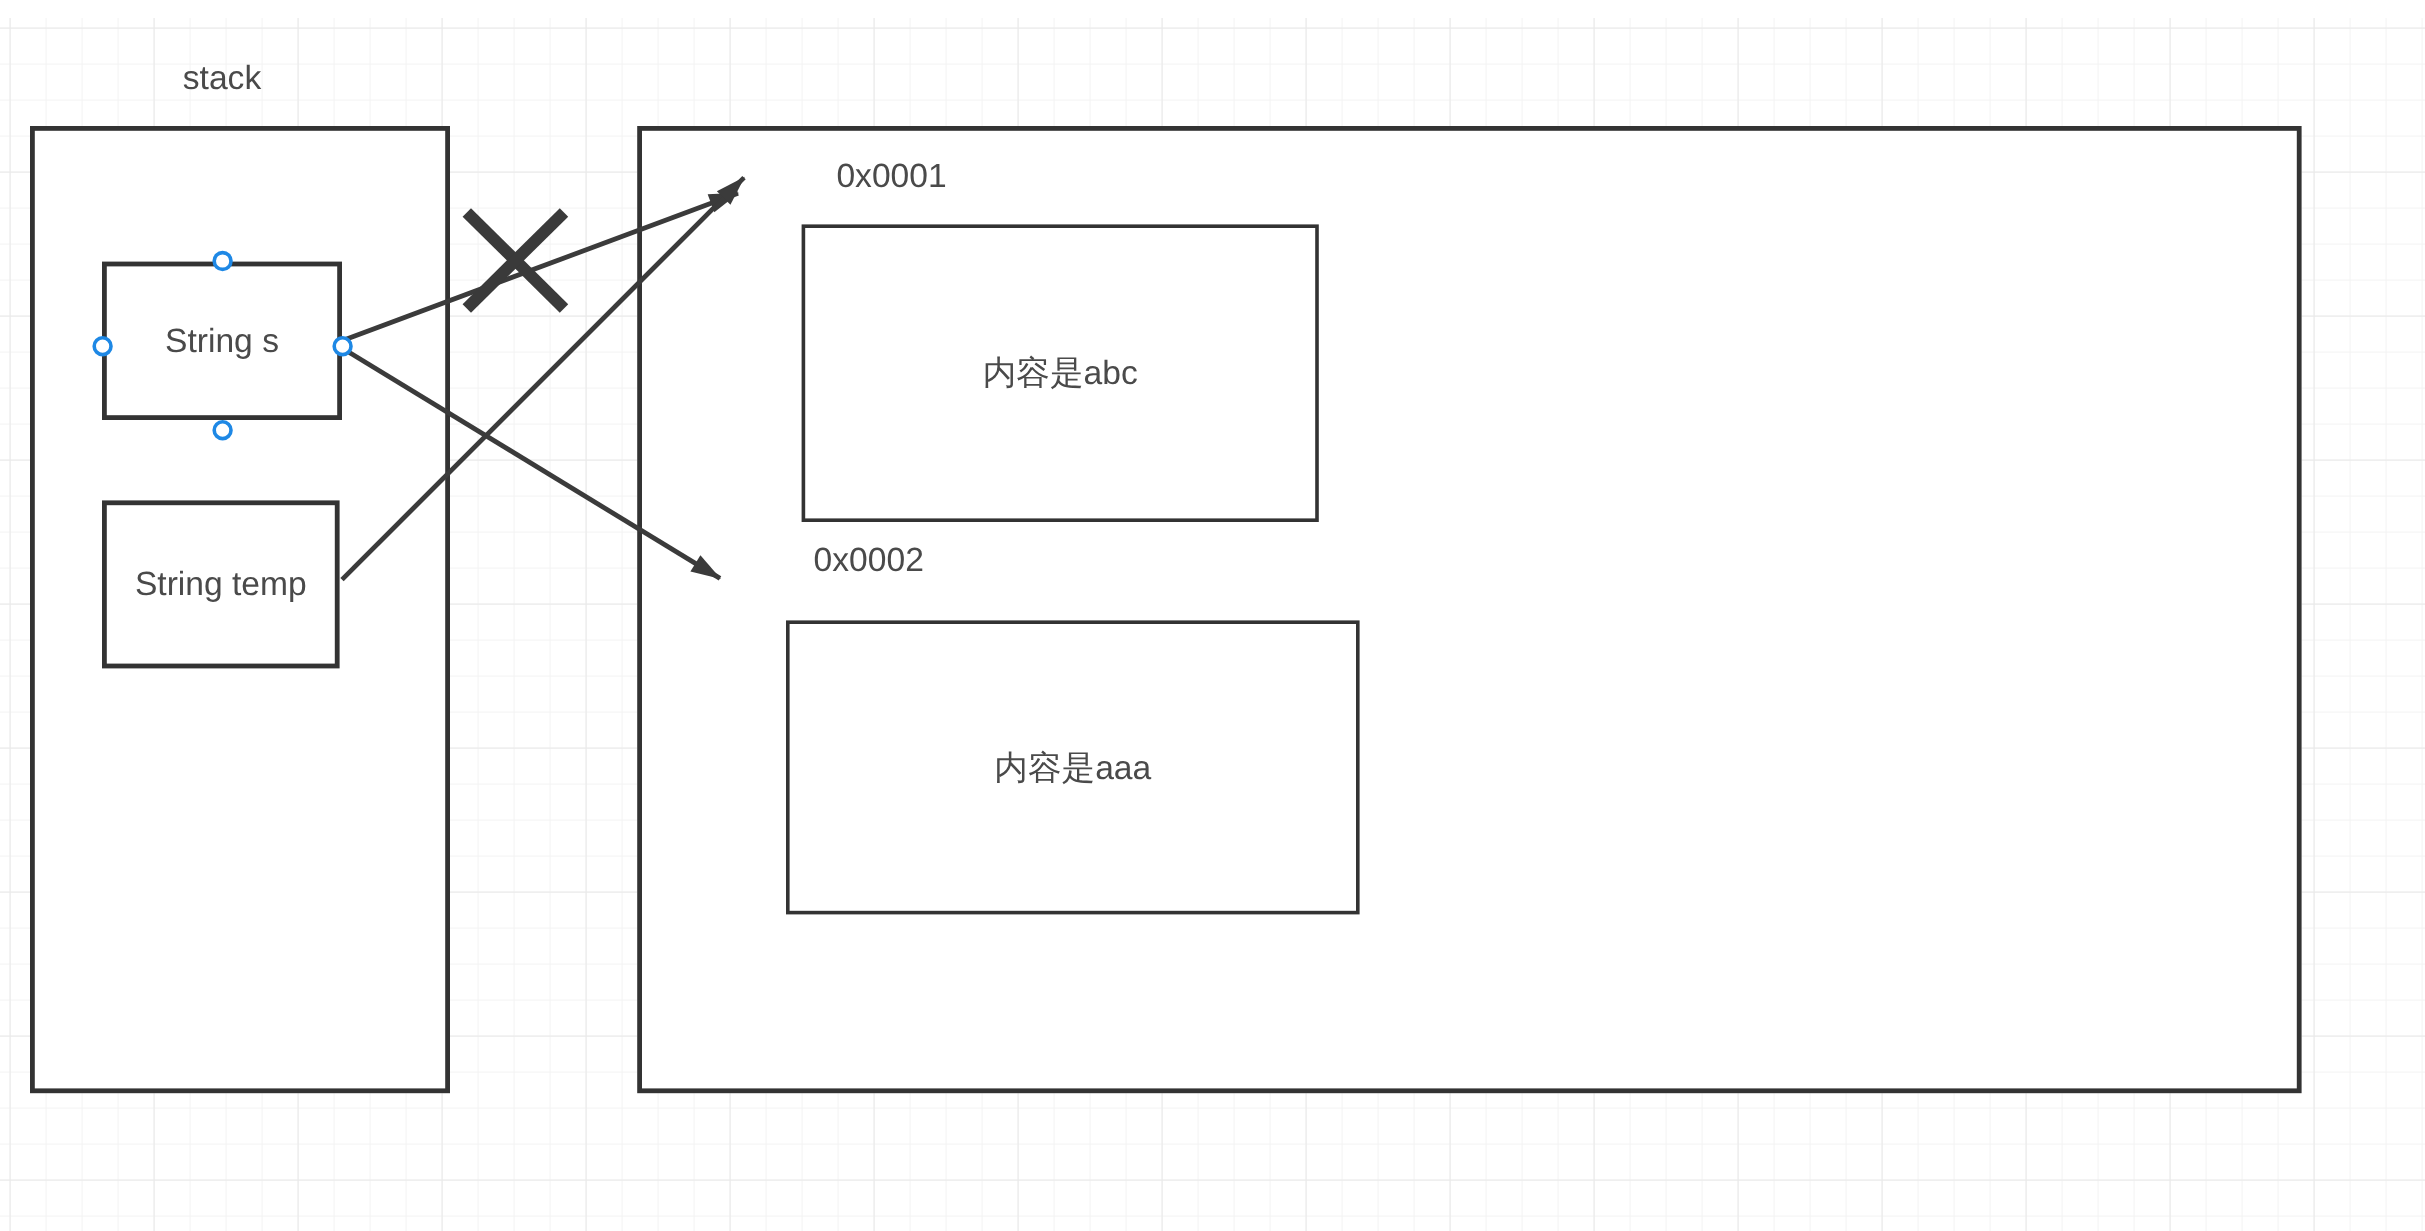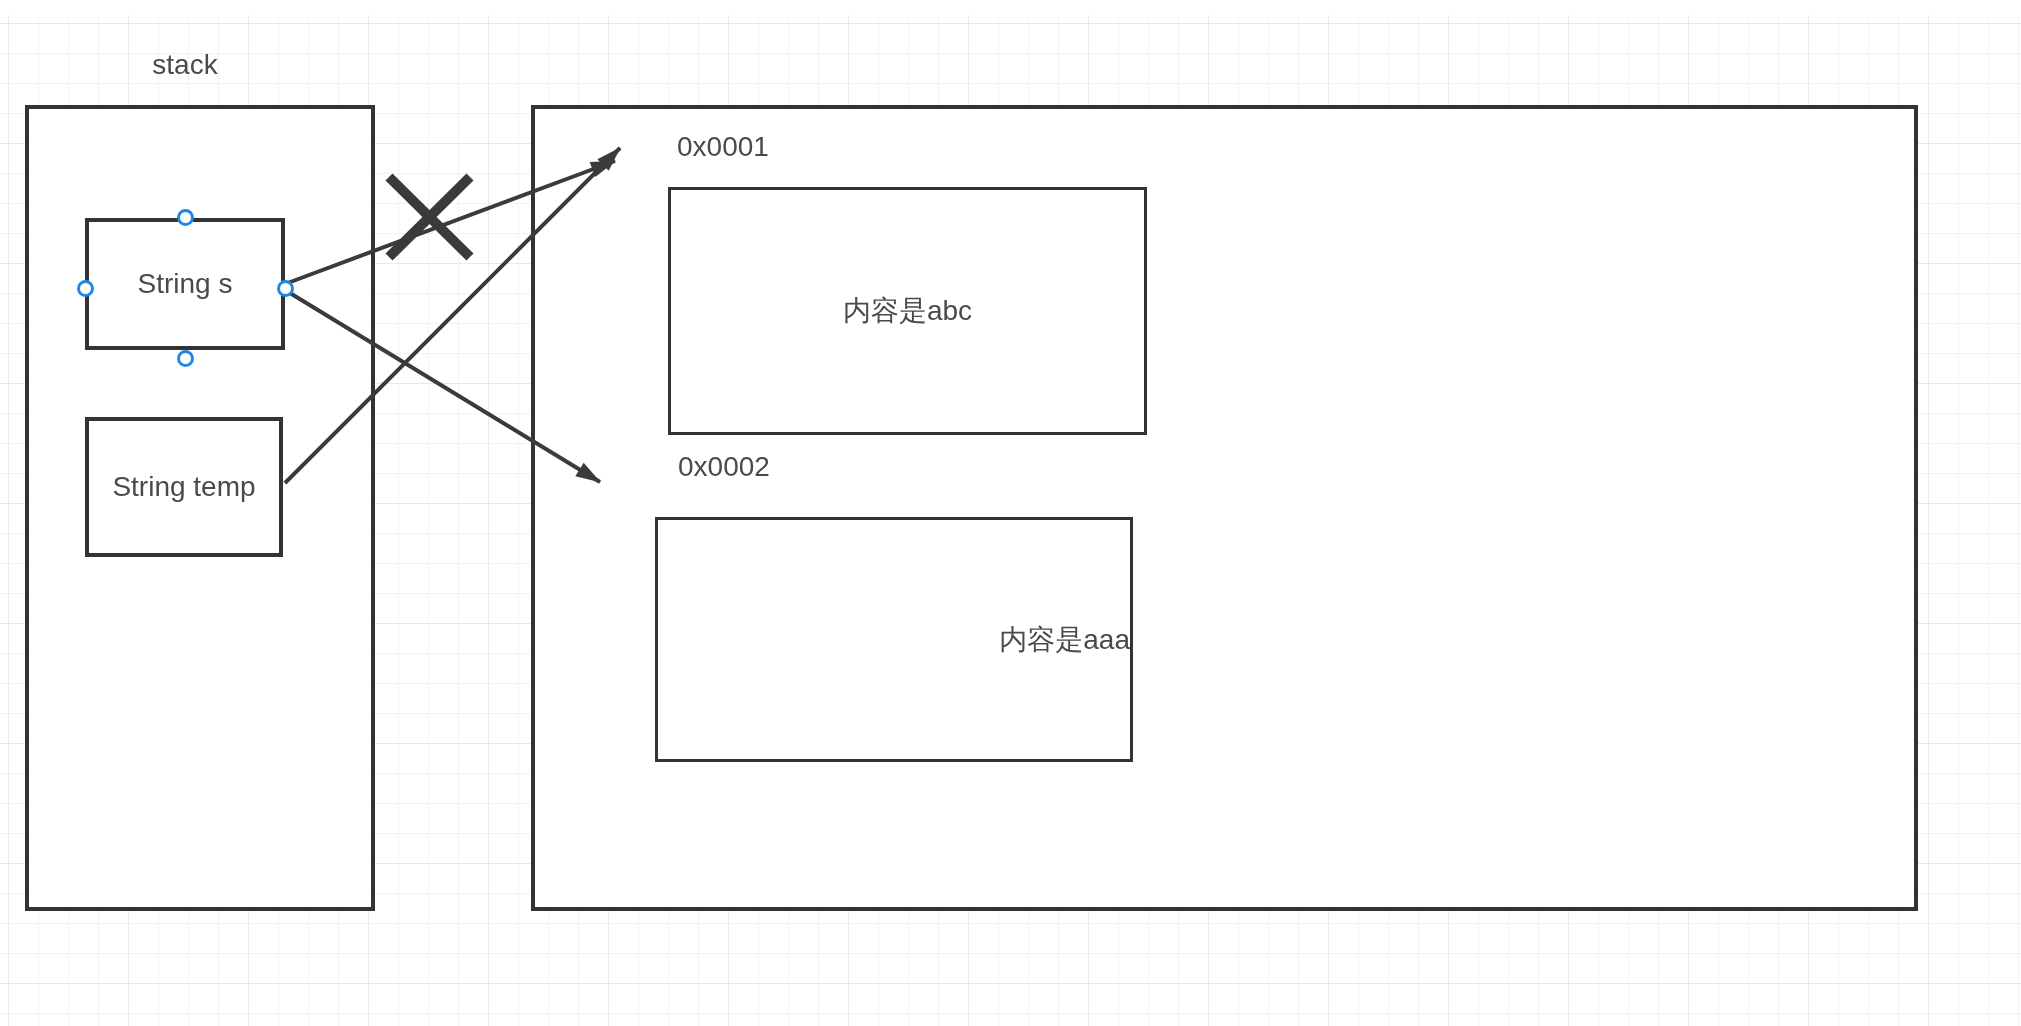--- a/index.html
+++ b/index.html
@@ -47,24 +47,24 @@
     font-size: 28px;
     white-space: nowrap;
   }
   
   .stack-label   { left: 120px; top: 34px; width: 130px; text-align: center; }
   .stack-rect    { left: 25px;  top: 90px;  width: 350px;  height: 806px; }
   .string-s      { left: 85px;  top: 203px; width: 200px;  height: 132px; }
   .string-temp   { left: 85px;  top: 402px; width: 198px;  height: 140px; text-align: center; }
   
   .heap-rect     { left: 531px; top: 90px;  width: 1387px; height: 806px; }
-  .addr-1        { left: 677px; top: 116px; }
-  .block-1       { left: 668px; top: 172px; width: 479px; height: 248px; border-width: 3px; }
+  .addr-1        { left: 697px; top: 116px; }
+  .block-1       { left: 668px; top: 172px; width: 431px; height: 248px; border-width: 3px; }
   .addr-2        { left: 678px; top: 436px; }
-  .block-2       { left: 655px; top: 502px; width: 478px; height: 245px; border-width: 3px; justify-content: flex-end; }
+  .block-2       { left: 655px; top: 502px; width: 478px; height: 245px; border-width: 3px; }
   
   .handle {
     position: absolute;
     width: 11px;
     height: 11px;
     background: #ffffff;
     border: 3px solid #1e88e5;
     border-radius: 50%;
   }
   .handle-n { left: 177px; top: 194px; }

